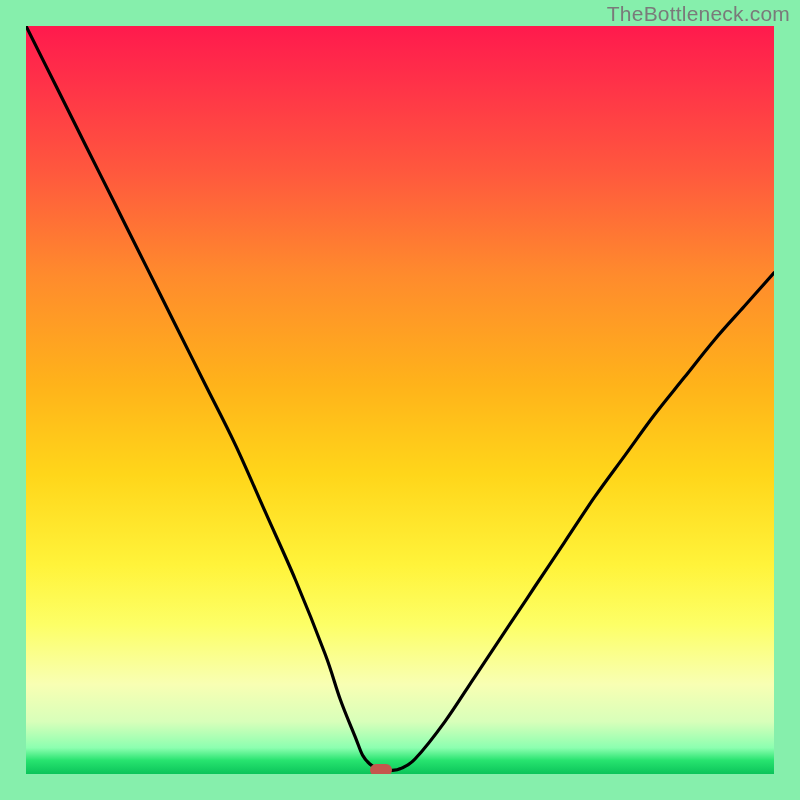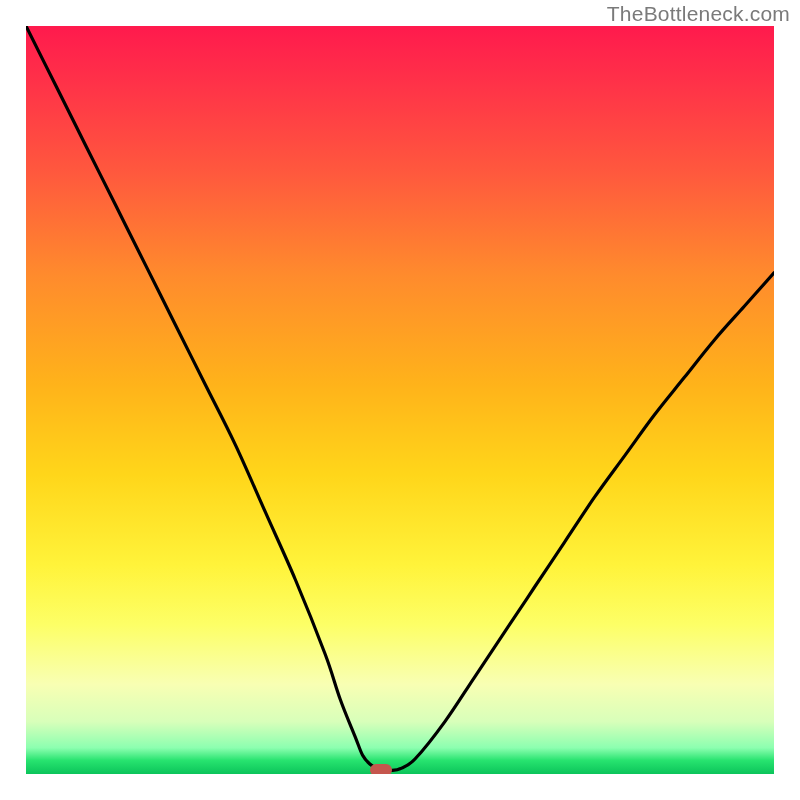--- a/index.html
+++ b/index.html
@@ -9,21 +9,21 @@
     height: 800px;
     background: #000;
     overflow: hidden;
     font-family: Arial, Helvetica, sans-serif;
   }
   .frame {
     position: absolute;
     top: 0; left: 0;
     width: 800px;
     height: 800px;
-    background: #ffffff;
+    background: #86efac;
   }
   .plot-area {
     position: absolute;
     top: 26px;
     left: 26px;
     width: 748px;
     height: 748px;
     overflow: hidden;
   }
   .gradient-bg {

